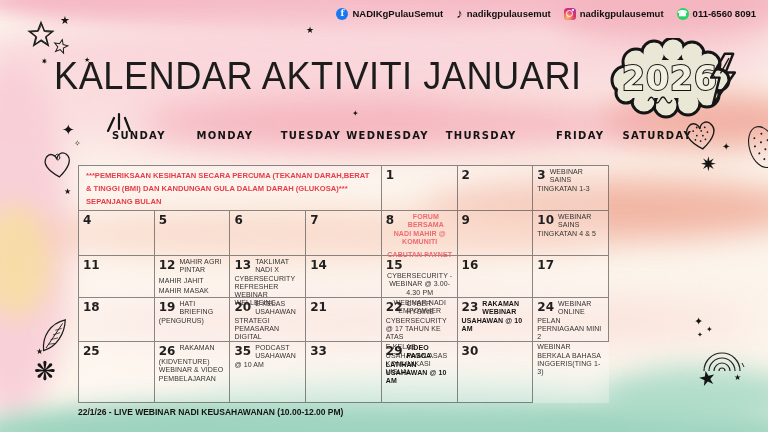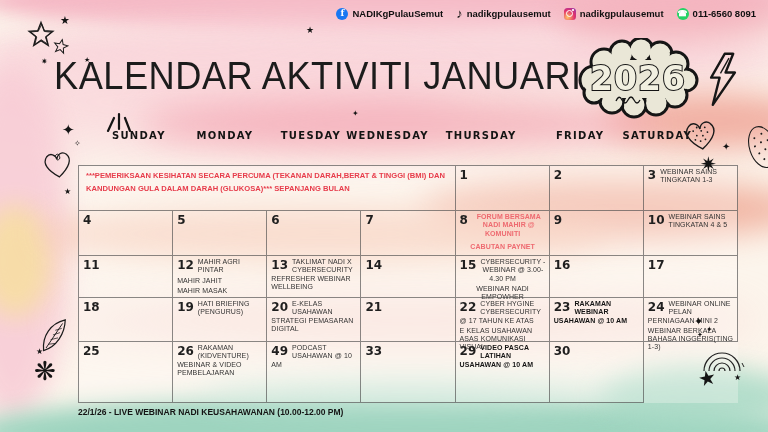--- a/index.html
+++ b/index.html
@@ -35,30 +35,30 @@
   .ic-ig{width:12px;height:12px;border-radius:3.5px;position:relative;
     background:radial-gradient(circle at 30% 78%, #fec564 0%, #e1306c 55%, #8a3ab9 100%);}
   .ic-ig::before{content:"";position:absolute;inset:2.5px;border:1.2px solid #fff;border-radius:50%;}
   .ic-ig::after{content:"";position:absolute;top:1.6px;right:1.8px;width:1.6px;height:1.6px;background:#fff;border-radius:50%;}
   .ic-wa{width:12px;height:12px;border-radius:50%;background:#25d366;color:#fff;font-size:8px;
     display:flex;align-items:center;justify-content:center;line-height:1;}
 
   
   .title{position:absolute;left:54px;top:54px;z-index:3;font-size:39px;color:#1c1c1c;
     letter-spacing:.5px;font-weight:400;transform:scaleX(.93);transform-origin:left center;white-space:nowrap;}
-  .cloud{position:absolute;left:572px;top:38px;z-index:3;text-align:right;}
+  .cloud{position:absolute;left:604px;top:38px;z-index:3;text-align:right;}
   .bolt{position:absolute;left:706px;top:52px;z-index:3;}
 
   
   .weekdays{position:absolute;left:78px;top:130px;width:614px;z-index:3;display:grid;
     grid-template-columns:repeat(7,1fr);text-align:right;font-weight:700;font-size:10px;
     letter-spacing:1.3px;color:#141414;font-family:"DejaVu Sans",sans-serif;}
 
   
-  .grid{position:absolute;left:78px;top:165px;width:660px;z-index:2;display:grid;
+  .grid{position:absolute;left:78px;top:165px;width:531px;z-index:2;display:grid;
     grid-template-columns:repeat(7,1fr);grid-template-rows:45px 45px 42px 44px 61px;
     border-top:1px solid rgba(75,75,75,.65);border-left:1px solid rgba(75,75,75,.65);
     background:rgba(255,253,248,.30);box-sizing:border-box;}
   .cell{border-right:1px solid rgba(75,75,75,.65);border-bottom:1px solid rgba(75,75,75,.65);
     padding:2px 3px 1px 4px;overflow:visible;box-sizing:border-box;}
   .num{float:left;font-family:"DejaVu Sans",sans-serif;font-weight:700;font-size:12px;
     line-height:1;margin:1px 4px 1px 0;color:#1f1f1f;}
   .ev{font-size:7px;line-height:1.18;color:#333;margin-bottom:2px;letter-spacing:.1px;}
   .ev.bold{font-weight:700;color:#141414;}
   .ev.red{color:#ee6a70;font-weight:700;}
@@ -255,21 +255,21 @@
       <div class="ev">WEBINAR BERKALA BAHASA INGGERIS(TING 1-3)</div>
     </div>
     <div class="cell">
       <span class="num">25</span>
     </div>
     <div class="cell">
       <span class="num">26</span>
       <div class="ev">RAKAMAN (KIDVENTURE) WEBINAR &amp; VIDEO PEMBELAJARAN</div>
     </div>
     <div class="cell">
-      <span class="num">49</span>
+      <span class="num">35</span>
       <div class="ev">PODCAST USAHAWAN @ 10 AM</div>
     </div>
     <div class="cell">
       <span class="num">33</span>
     </div>
     <div class="cell">
       <span class="num">29</span>
       <div class="ev bold">VIDEO PASCA LATIHAN USAHAWAN @ 10 AM</div>
     </div>
     <div class="cell">

